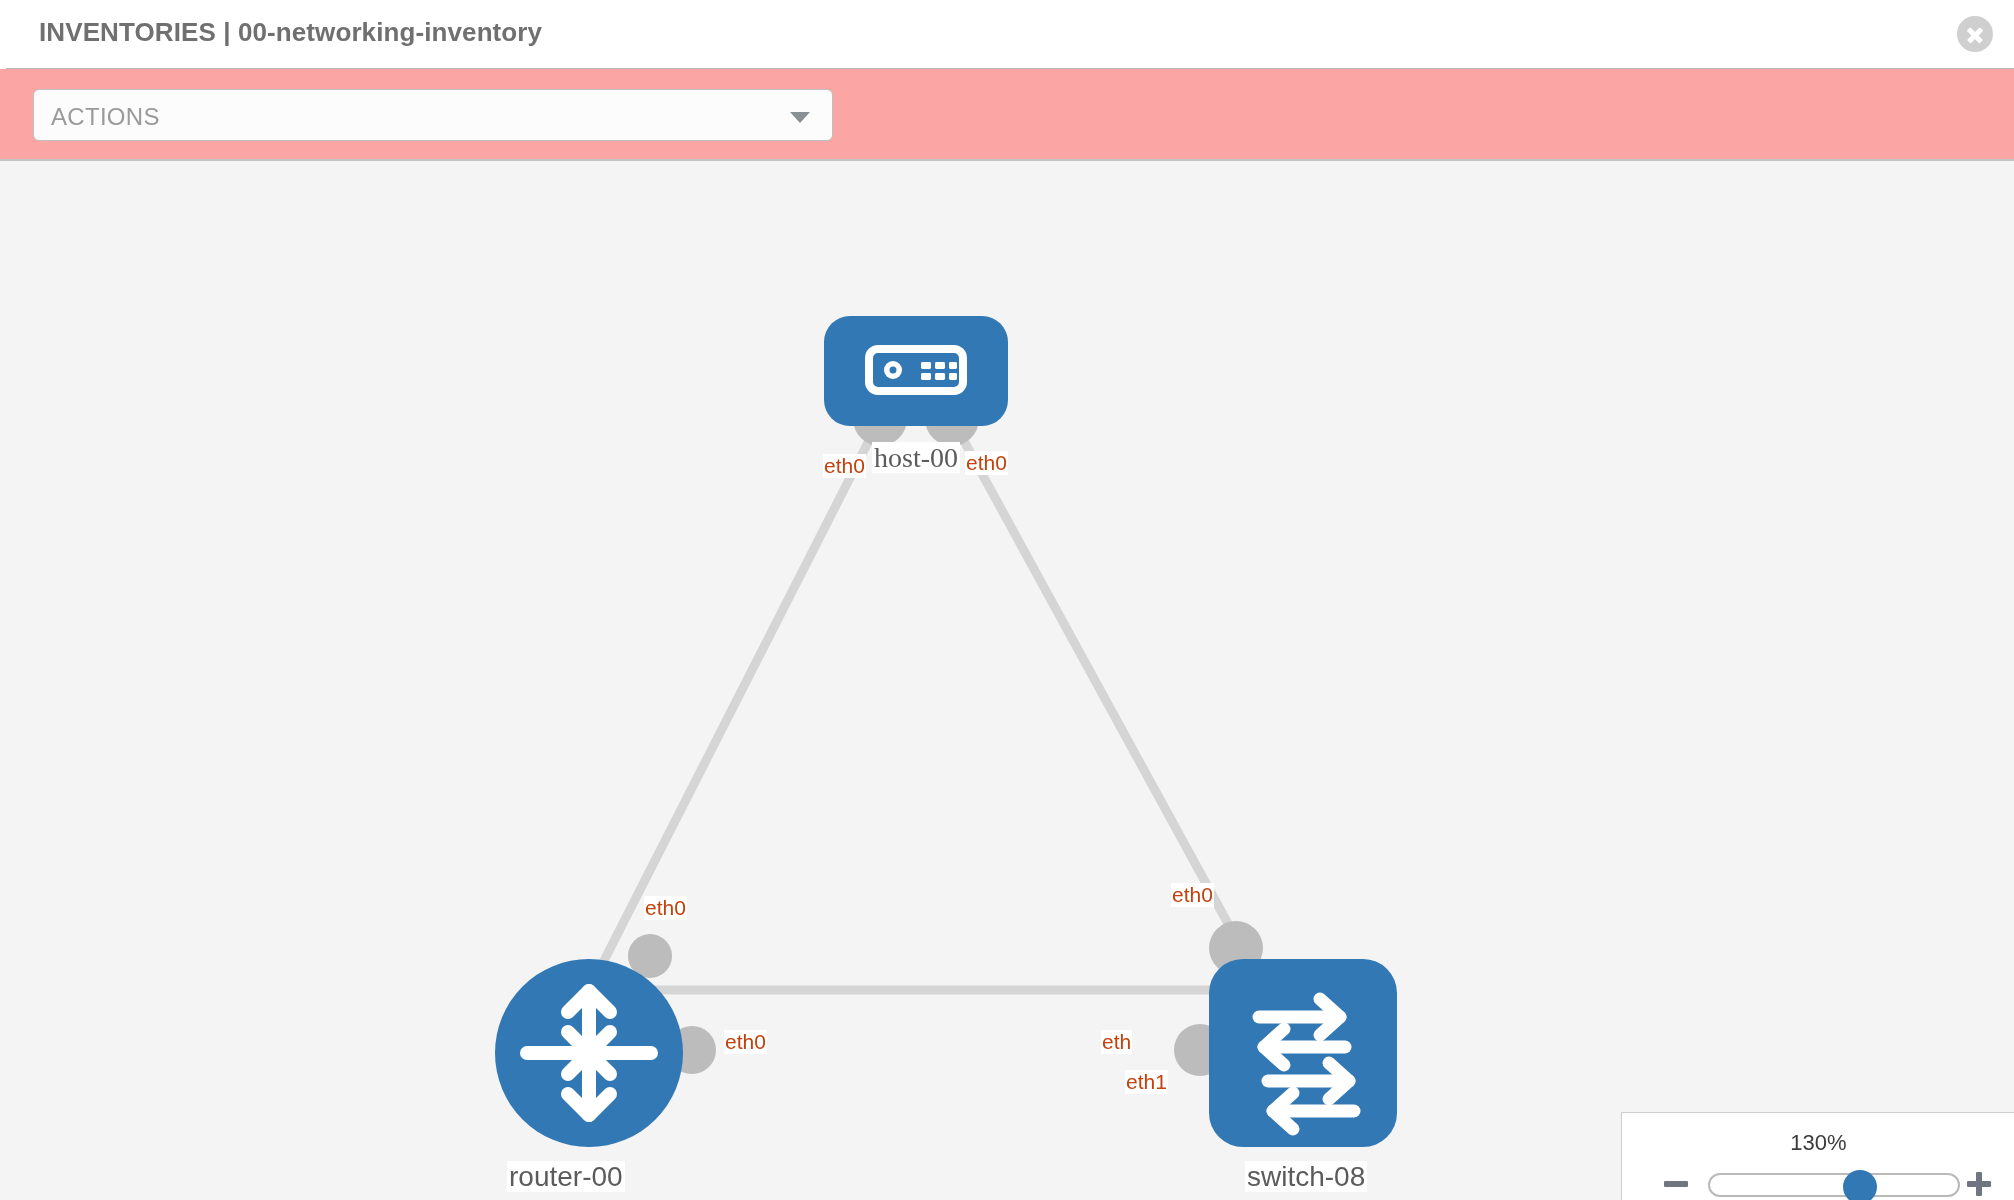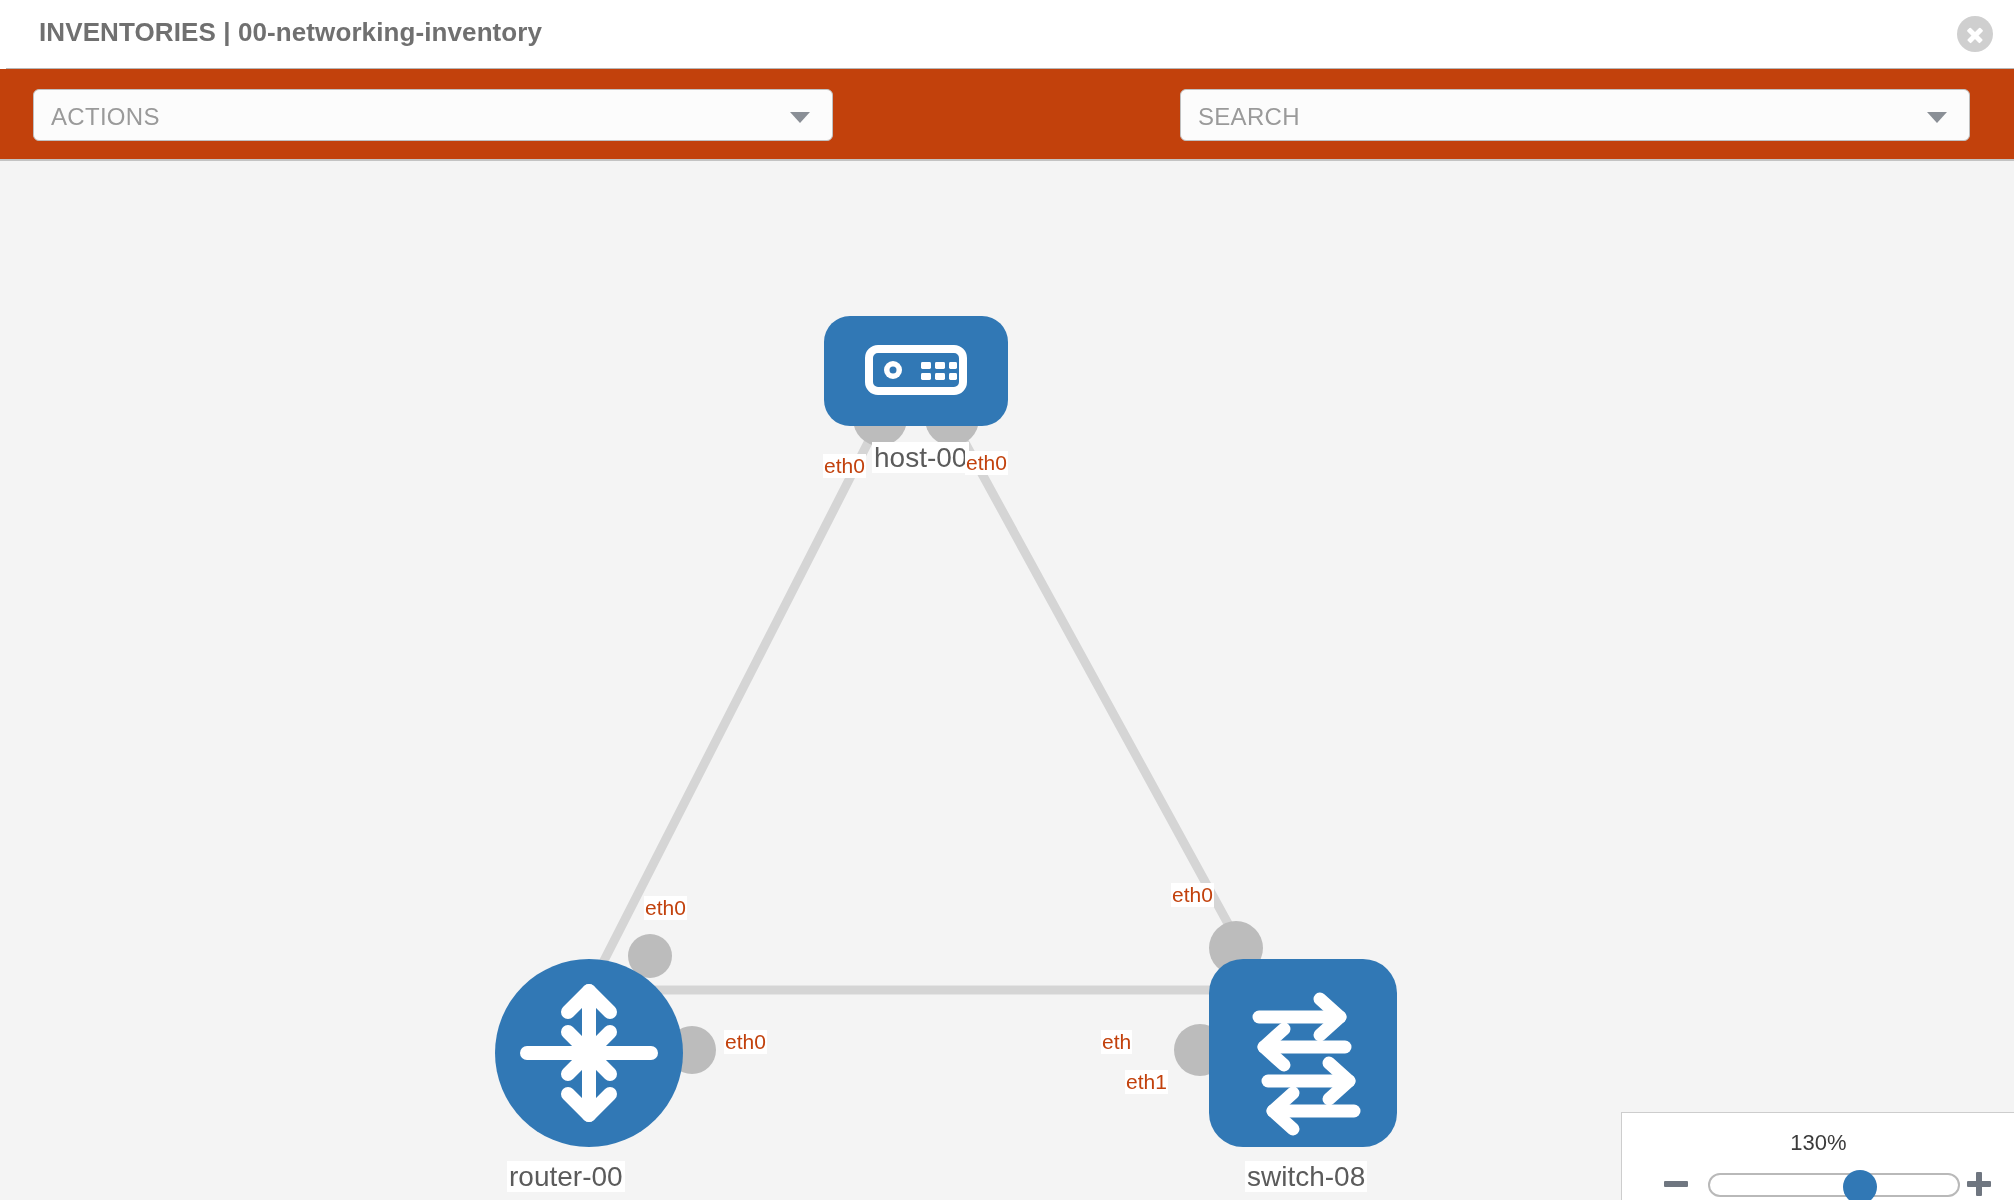--- a/index.html
+++ b/index.html
@@ -59,21 +59,21 @@
   }
   .close-btn::before { transform: rotate(45deg); }
   .close-btn::after  { transform: rotate(-45deg); }
 
   
   .toolbar {
     position: absolute;
     left: 0; top: 69px;
     width: 2014px;
     height: 92px;
-    background: #c2410c;
+    background: #fca5a5;
     border-bottom: 2px solid #c3c3c3;
     box-sizing: border-box;
   }
   .actions-select {
     position: absolute;
     left: 33px;
     top: 20px;
     width: 800px;
     height: 52px;
     background: #fcfcfc;
@@ -263,24 +263,20 @@
       <path d="M28.2 6.3a1 1 0 0 0-1.6-.4l-4.0 4.0-3.0-0.6-0.6-3.0 4.0-4.0a1 1 0 0 0-0.4-1.6 9.2 9.2 0 0 0-11.6 11.1L3.0 19.6a4.0 4.0 0 0 0 5.6 5.7l7.8-7.9a9.2 9.2 0 0 0 11.8-11.1zM6.0 23.6a1.6 1.6 0 1 1 1.6-1.6 1.6 1.6 0 0 1-1.6 1.6z" fill="#7a828c"></path>
     </svg>
   </span>
 
   <span class="tool-icon icon-key">
     <svg width="44" height="44" viewBox="0 0 32 32" aria-hidden="true">
       <path d="M12.2 3.5a8.0 8.0 0 1 0 5.3 14.0h4.6v3.0h3.0v-3.0h2.1v3.6h3.0v-6.6H17.5A8.0 8.0 0 0 0 12.2 3.5zm-1.6 7.8a2.9 2.9 0 1 1 2.9 2.9 2.9 2.9 0 0 1-2.9-2.9z" fill="#7a828c" transform="rotate(-18 16 12)"></path>
     </svg>
   </span>
 
-  <div class="search-select">
-    <span class="sel-label">SEARCH</span>
-    <span class="caret"></span>
-  </div>
 </div>
 
 <div class="canvas">
 
   <svg class="topo-svg" viewBox="0 0 2014 1039">
     <defs>
       <clipPath id="clip-host">
         <rect x="824" y="155" width="184" height="110" rx="26" ry="26"></rect>
       </clipPath>
     </defs>
@@ -349,21 +345,21 @@
 
         <line x1="1268" y1="920" x2="1349" y2="920"></line>
         <polyline points="1329,902 1349,920 1329,938"></polyline>
 
         <line x1="1354" y1="950" x2="1273" y2="950"></line>
         <polyline points="1293,932 1273,950 1293,968"></polyline>
       </g>
     </g>
   </svg>
 
-  <div class="node-label" style="left:872px; top:281px;">host-00</div>
+  <div class="node-label" style="left:872px; top:281px;font-family:Liberation Serif, serif;">host-00</div>
   <div class="node-label" style="left:507px; top:1000px;">router-00</div>
   <div class="node-label" style="left:1245px; top:1000px;">switch-08</div>
 
   <div class="iface-label" style="left:823px; top:293px;">eth0</div>
   <div class="iface-label" style="left:965px; top:290px;">eth0</div>
 
   <div class="iface-label" style="left:644px; top:735px;">eth0</div>
 
   <div class="iface-label" style="left:1171px; top:722px;">eth0</div>
 

